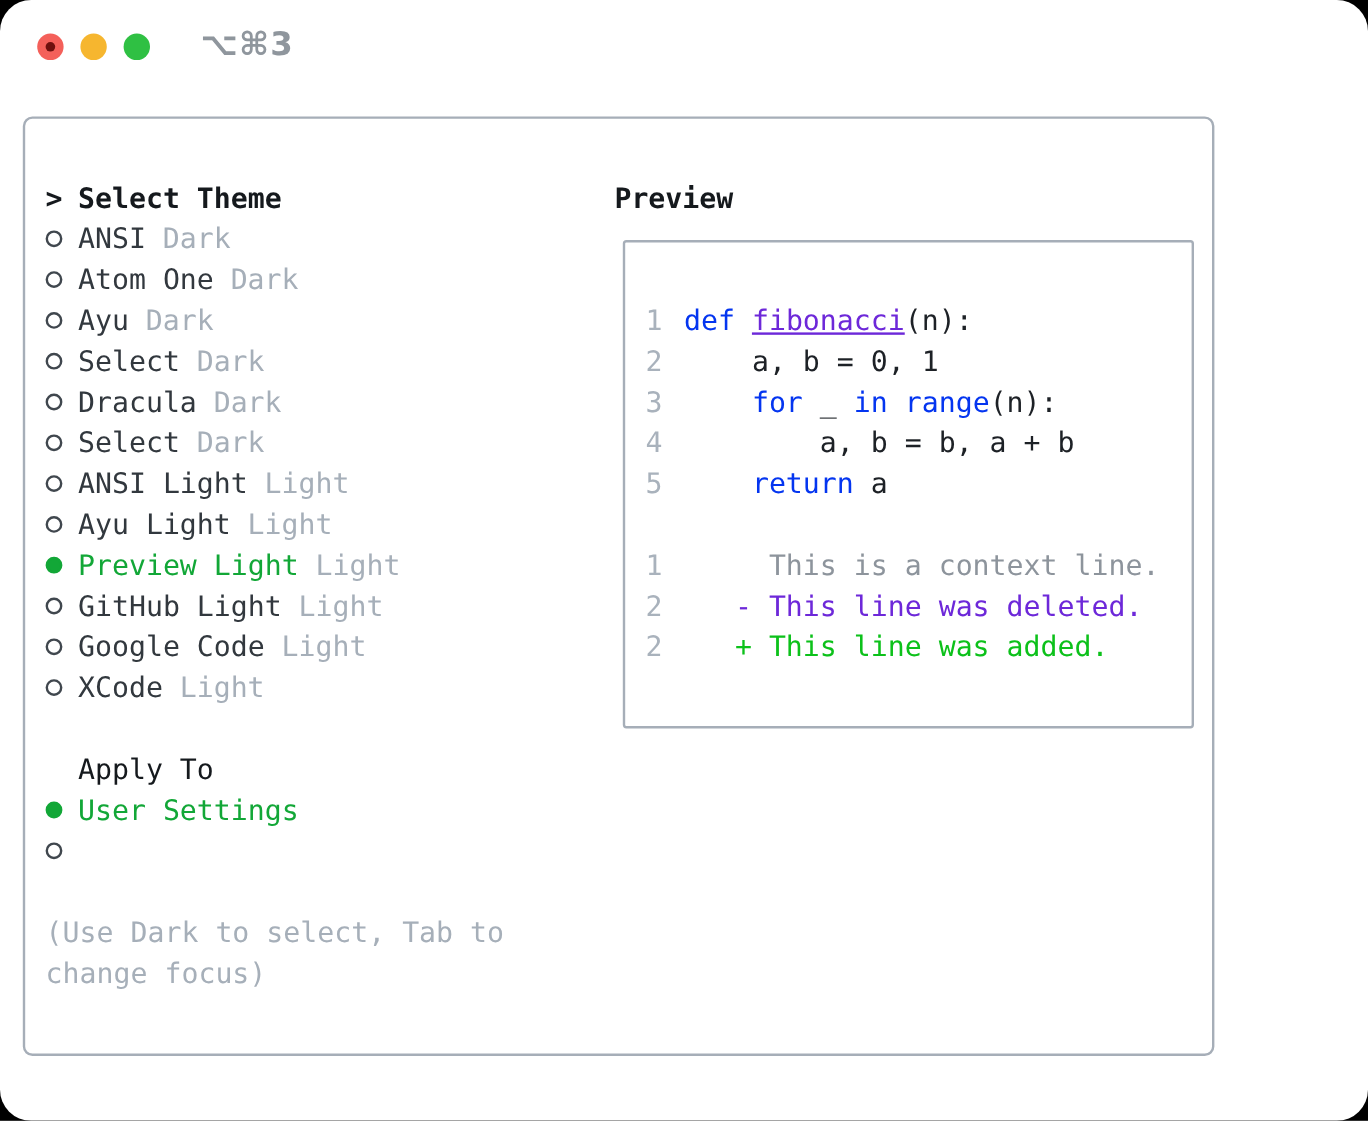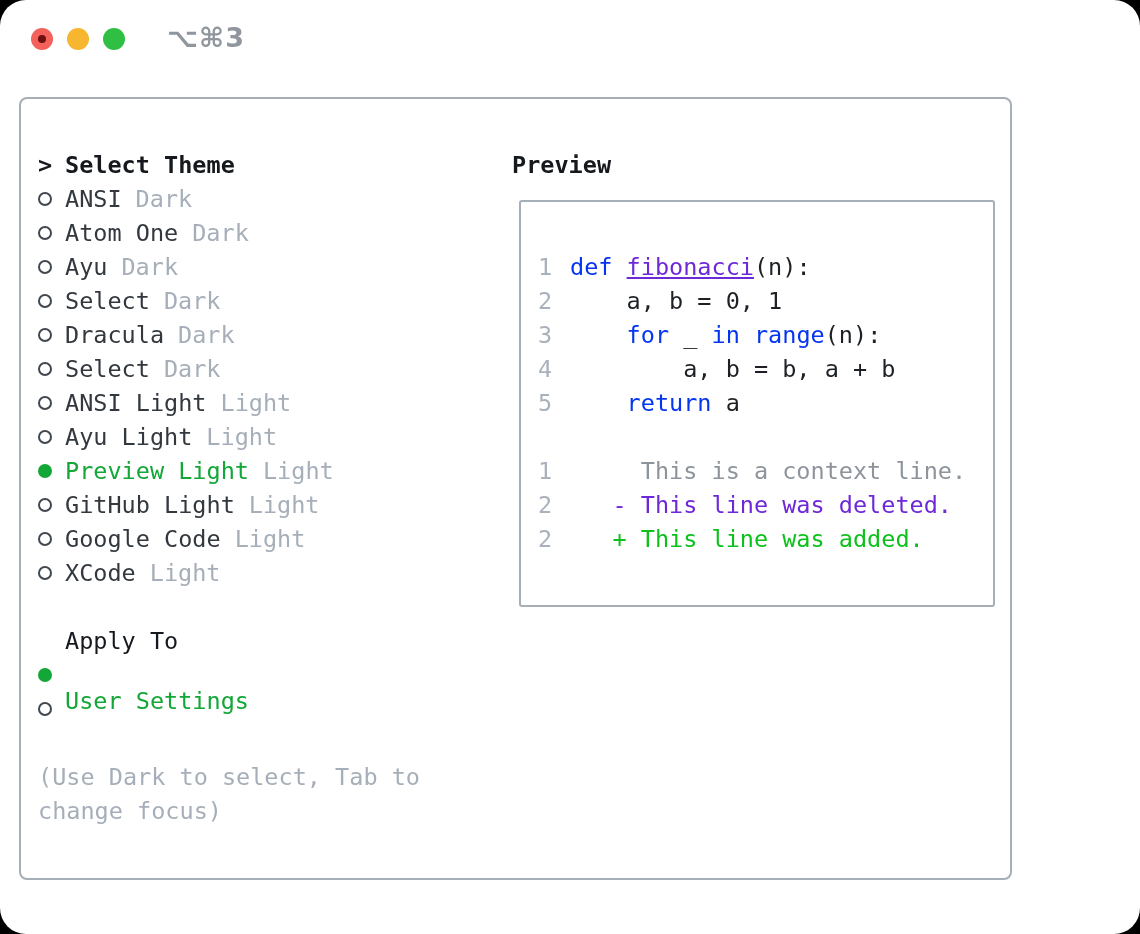--- a/index.html
+++ b/index.html
@@ -45,21 +45,21 @@
     position:absolute; left:0; top:10px; width:10px; height:10px;
     border:2px solid #40474e; border-radius:50%; background:transparent;
   }
   .bullet.filled { background:#12a737; border-color:#12a737; }
   .prompt { font-weight:700; color:#15191d; }
   .header-text { font-weight:700; color:#15191d; }
   .theme-name { color:#32383e; }
   .theme-name.selected { color:#12a737; }
   .variant { color:#a6afb9; margin-left:14px; }
   .option-label { color:#32383e; }
-  .option-label.selected { color:#12a737;margin-top:26px; }
+  .option-label.selected { color:#12a737; }
   .section-header { margin-left:27px; color:#15191d; }
   .spacer { height:34px; }
   .help-line { height:34px; line-height:34px; color:#a6afb9; white-space:pre; }
 
   
   .preview-title { height:34px; line-height:34px; font-weight:700; color:#15191d; }
   .preview-box {
     margin-top:18px; margin-left:7px; width:476px; height:407px;
     box-sizing:border-box; border:2px solid #a6aeb8; border-radius:3px;
     padding:48px 0 0 17px; background:#fff;

